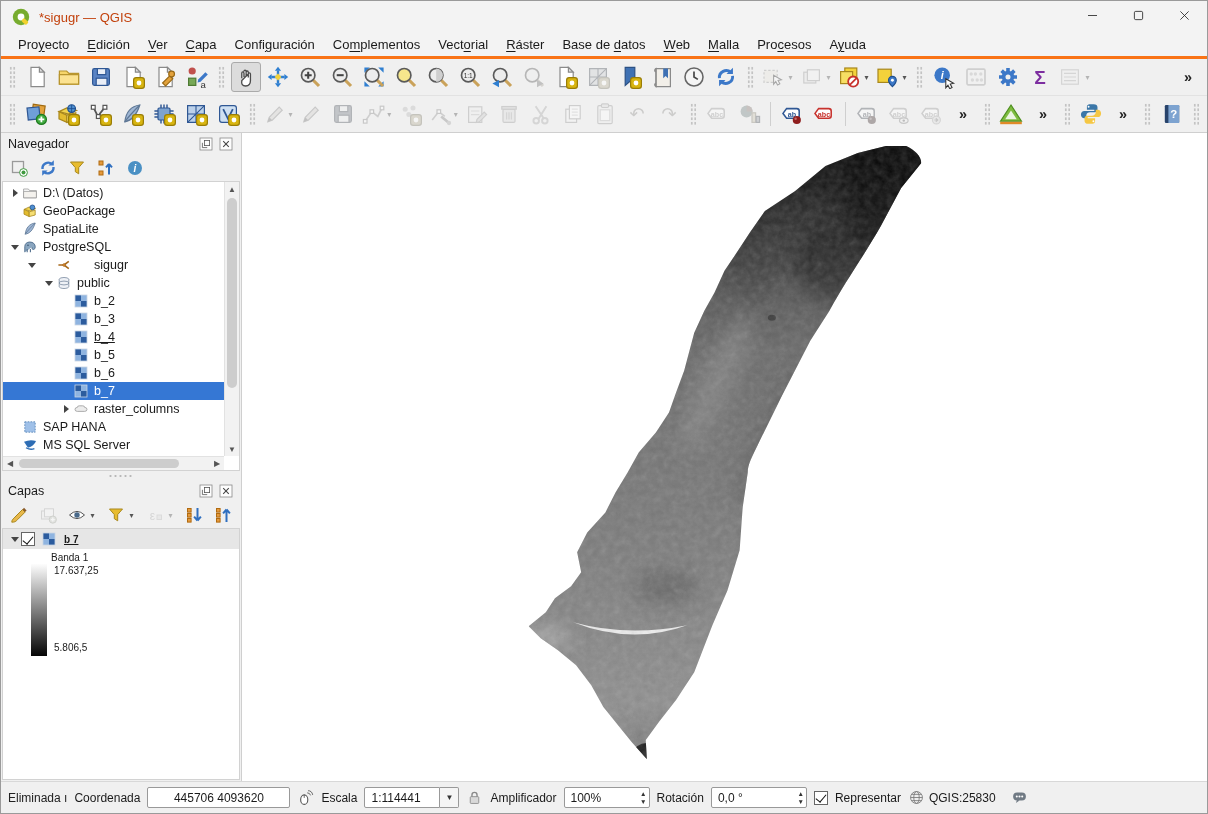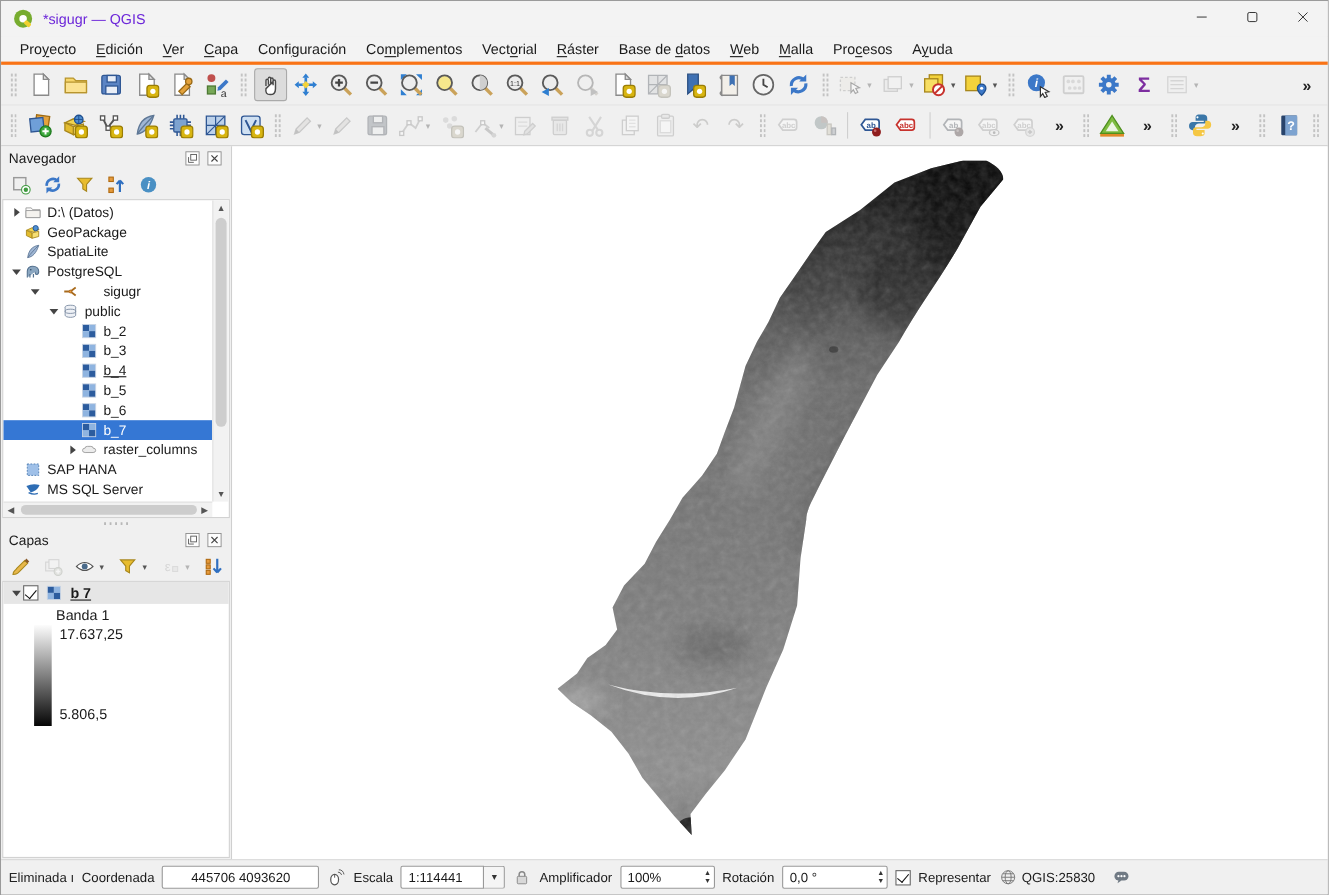--- a/index.html
+++ b/index.html
@@ -3,21 +3,21 @@
 <meta charset="utf-8">
 <style>
   *{box-sizing:border-box;margin:0;padding:0}
   html,body{width:1208px;height:814px;overflow:hidden}
   body{font-family:"Liberation Sans",sans-serif;background:#fff;font-size:13px;color:#1a1a1a}
   .window{position:relative;width:1208px;height:814px;background:#f0f0f0;border:1px solid #9a9a9a;display:flex;flex-direction:column}
   
   .titlebar{height:32px;background:#f3f3f3;display:flex;align-items:center;padding-left:10px;flex:0 0 auto}
   .appicon{width:20px;height:20px;margin-right:8px}
   .appicon svg{width:20px;height:20px}
-  .title{font-size:13px;color:#6d28d9}
+  .title{font-size:13px;color:#c2410c}
   .wincontrols{margin-left:auto;display:flex;height:32px}
   .winbtn{width:46px;height:32px;display:flex;align-items:center;justify-content:center}
   .winbtn svg{width:15px;height:15px}
   
   .menubar{height:26px;background:#f3f3f3;display:flex;align-items:center;padding-left:8px;flex:0 0 auto;border-bottom:3px solid #f97316}
   .menu-item{padding:3px 9px;font-size:13px;white-space:nowrap}
   .menu-item u{text-underline-offset:2px}
   
   .toolbar{display:flex;align-items:center;background:#f0f0f0;padding:0 3px;flex:0 0 auto}
   #tb1{height:37px;border-bottom:1px solid #e2e2e2}
@@ -26,21 +26,21 @@
   .tbtn .ic{width:24px;height:24px;display:block}
   .tbtn .ic svg{width:24px;height:24px;display:block}
   .tbtn.active{background:#dcdcdc;border-color:#aaa}
   .tbtn.disabled{opacity:.38;filter:grayscale(85%)}
   .dd{font-size:8px;color:#555;margin-left:1px;width:9px;text-align:center}
   .grip{width:7px;height:22px;margin:0 5px;background-image:radial-gradient(circle,#c3c3c3 1px,transparent 1.2px);background-size:3.5px 4.5px}
   .tsep{width:1px;height:24px;background:#cfcfcf;margin:0 5px}
   .tspacer{flex:1}
   
   .main{flex:1;display:flex;min-height:0}
-  .dock{width:210px;flex:0 0 auto;background:#f0f0f0;display:flex;flex-direction:column;border-right:1px solid #cfcfcf}
+  .dock{width:241px;flex:0 0 auto;background:#f0f0f0;display:flex;flex-direction:column;border-right:1px solid #cfcfcf}
   .panel-title{height:22px;display:flex;align-items:center;padding:0 7px;font-size:12.5px;flex:0 0 auto}
   .pbtns{margin-left:auto;display:flex;gap:4px}
   .pbtn{width:16px;height:16px}
   .pbtn svg{width:16px;height:16px}
   .panel-tools{height:26px;display:flex;align-items:center;gap:9px;padding:0 8px;flex:0 0 auto}
   .ptool{display:flex;align-items:center}
   .ptool .ic, .ptool .ic svg{width:20px;height:20px;display:block}
   .ptool.disabled{opacity:.38;filter:grayscale(85%)}
   .nav-panel{height:338px;flex:0 0 auto;display:flex;flex-direction:column}
   .treewrap{flex:1;position:relative;margin:0 1px;background:#fff;border:1px solid #d2d2d2;overflow:hidden}
@@ -54,21 +54,21 @@
   .ticon svg{width:16px;height:16px;display:block}
   .vscroll{position:absolute;top:0;right:0;bottom:14px;width:15px;background:#f2f2f2;border-left:1px solid #e2e2e2}
   .vthumb{position:absolute;left:2px;right:2px;top:16px;height:190px;background:#cdcdcd;border-radius:5px}
   .sarrow{position:absolute;left:0;right:0;height:14px;display:flex;align-items:center;justify-content:center;color:#555;font-size:8px}
   .hscroll{position:absolute;left:0;right:15px;bottom:0;height:14px;background:#f2f2f2;border-top:1px solid #e2e2e2}
   .hthumb{position:absolute;top:2px;bottom:2px;left:16px;width:160px;background:#cdcdcd;border-radius:5px}
   .harrow{position:absolute;top:0;bottom:0;width:14px;display:flex;align-items:center;justify-content:center;color:#555;font-size:8px}
   .splitter{height:9px;display:flex;align-items:center;justify-content:center;flex:0 0 auto}
   .splitdots{width:26px;height:4px;background-image:radial-gradient(circle,#b8b8b8 1px,transparent 1.2px);background-size:5px 4px}
   .layers-panel{flex:1;display:flex;flex-direction:column;min-height:0}
-  .layers-content{flex:1;margin:0 1px 1px 1px;background:#fff;border:1px solid #d2d2d2;overflow:hidden;font-size:13px}
+  .layers-content{flex:1;margin:0 1px 1px 1px;background:#fff;border:1px solid #d2d2d2;overflow:hidden;font-size:10px}
   .layerrow{height:20px;display:flex;align-items:center;background:#e6e6e6;padding-left:6px}
   .cb{width:14px;height:14px;border:1px solid #666;background:#fff;position:relative;flex:0 0 auto}
   .cb.checked:after{content:"";position:absolute;left:3px;top:0.5px;width:5px;height:9px;border:solid #111;border-width:0 1.8px 1.8px 0;transform:rotate(40deg)}
   .layername{font-weight:bold;text-decoration:underline;margin-left:2px}
   .bandlabel{padding:3px 0 1px 48px}
   .ramp{display:flex;padding-left:28px}
   .rampbar{width:16px;height:92px;flex:0 0 auto}
   .ramplabels{display:flex;flex-direction:column;justify-content:space-between;padding:1px 0 3px 7px}
   
   .canvas{flex:1;position:relative;background:#fff;overflow:hidden}

